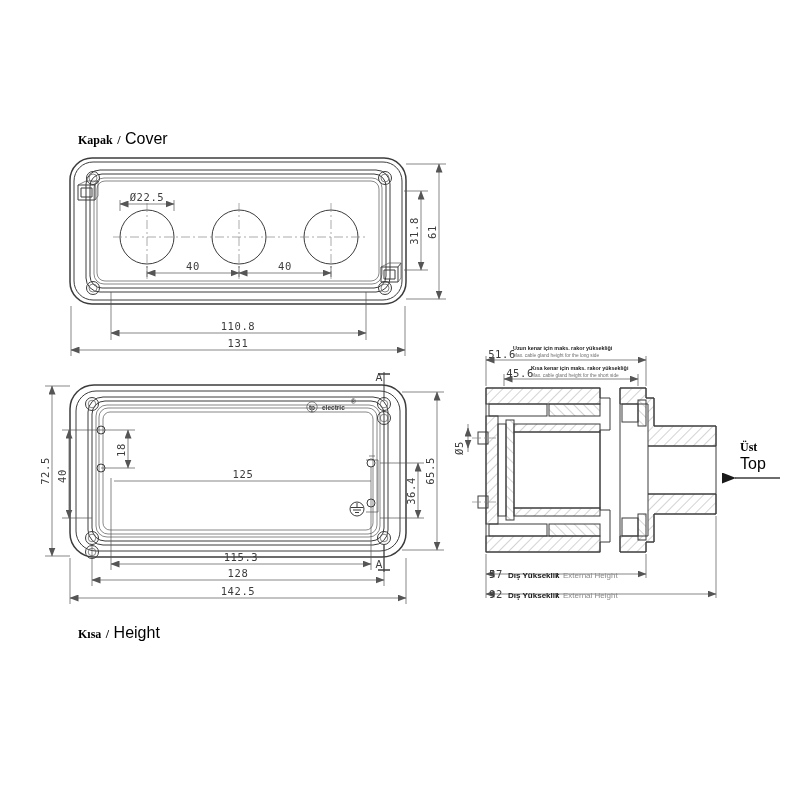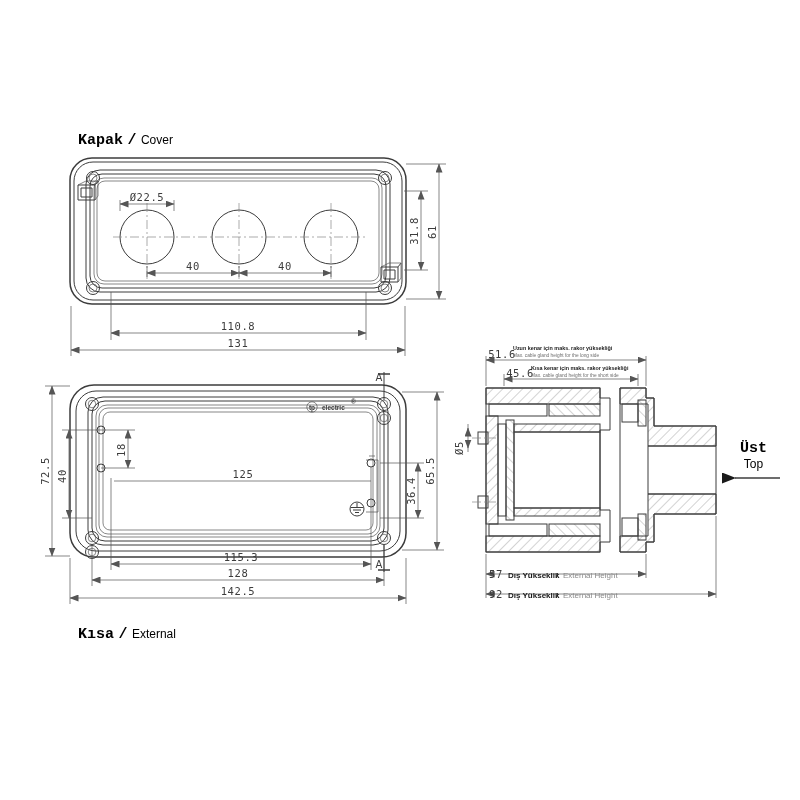--- a/index.html
+++ b/index.html
@@ -37,28 +37,28 @@
     font-size: 10.5px;
     fill: #3c3c3c;
     letter-spacing: 0.6px;
   }
   .secmark{
     font-family: "DejaVu Sans", sans-serif;
     font-size: 10px;
     fill: #3c3c3c;
   }
   .cap-tr{
-    font-family: Liberation Mono, monospace;
-    font-size: 15px;
+    font-family: Liberation Serif, serif;
+    font-size: 12px;
     font-weight: bold;
     fill: #1a1a1a;
   }
   .cap-en{
     font-family: "Liberation Sans", sans-serif;
-    font-size: 12px;
+    font-size: 16px;
     font-weight: normal;
     fill: #8a8a8a;
   }
   .note-tr{
     font-family: "Liberation Sans", sans-serif;
     font-size: 5.4px;
     font-weight: bold;
     fill: #1a1a1a;
   }
   .note-en{
@@ -403,21 +403,21 @@
 
   <div style="position:absolute; left:78px; top:130px;">
     <span class="cap-tr">Kapak</span>
     <span class="cap-tr">/</span>
     <span class="cap-en">Cover</span>
   </div>
 
   <div style="position:absolute; left:78px; top:624px;">
     <span class="cap-tr">Kısa</span>
     <span class="cap-tr">/</span>
-    <span class="cap-en">External</span>
+    <span class="cap-en">Height</span>
   </div>
 
-  <div style="position:absolute; left:740px; top:440px; text-align:center;">
+  <div style="position:absolute; left:740px; top:440px; text-align:left;">
     <div class="cap-tr">Üst</div>
     <div class="cap-en">Top</div>
   </div>
 
 </div>
 
 </body></html>

